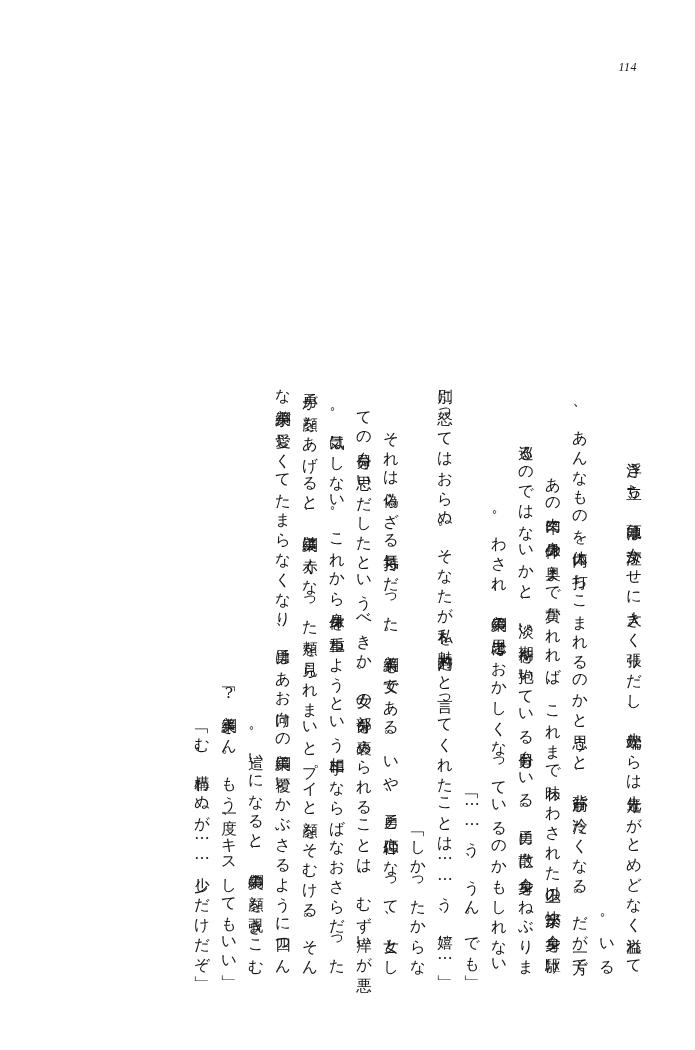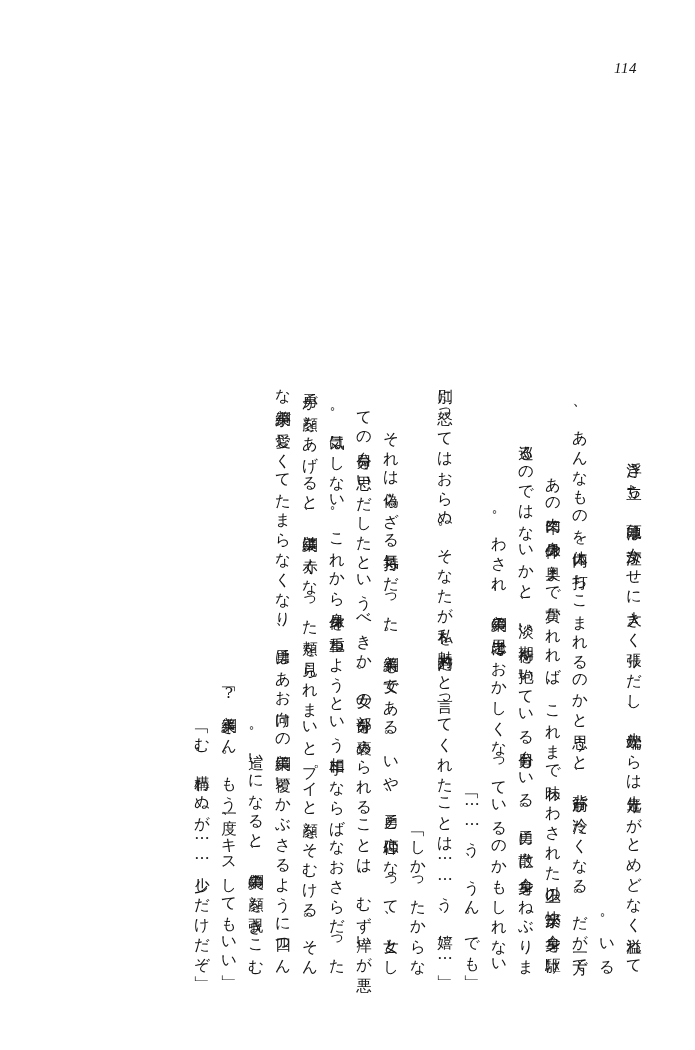--- a/index.html
+++ b/index.html
@@ -20,21 +20,21 @@
     position: absolute;
     inset: 0;
     background: #ffffff;
   }
 
   
   .page-number {
     position: absolute;
     top: 60px;
     right: 58px;
-    font-size: 15px;
+    font-size: 12px;
     font-style: italic;
     letter-spacing: 0.5px;
     color: #1a1a1a;
     font-family: "Liberation Serif", "DejaVu Serif", serif;
   }
 
   
   .body-text {
     position: absolute;
     top: 108px;

